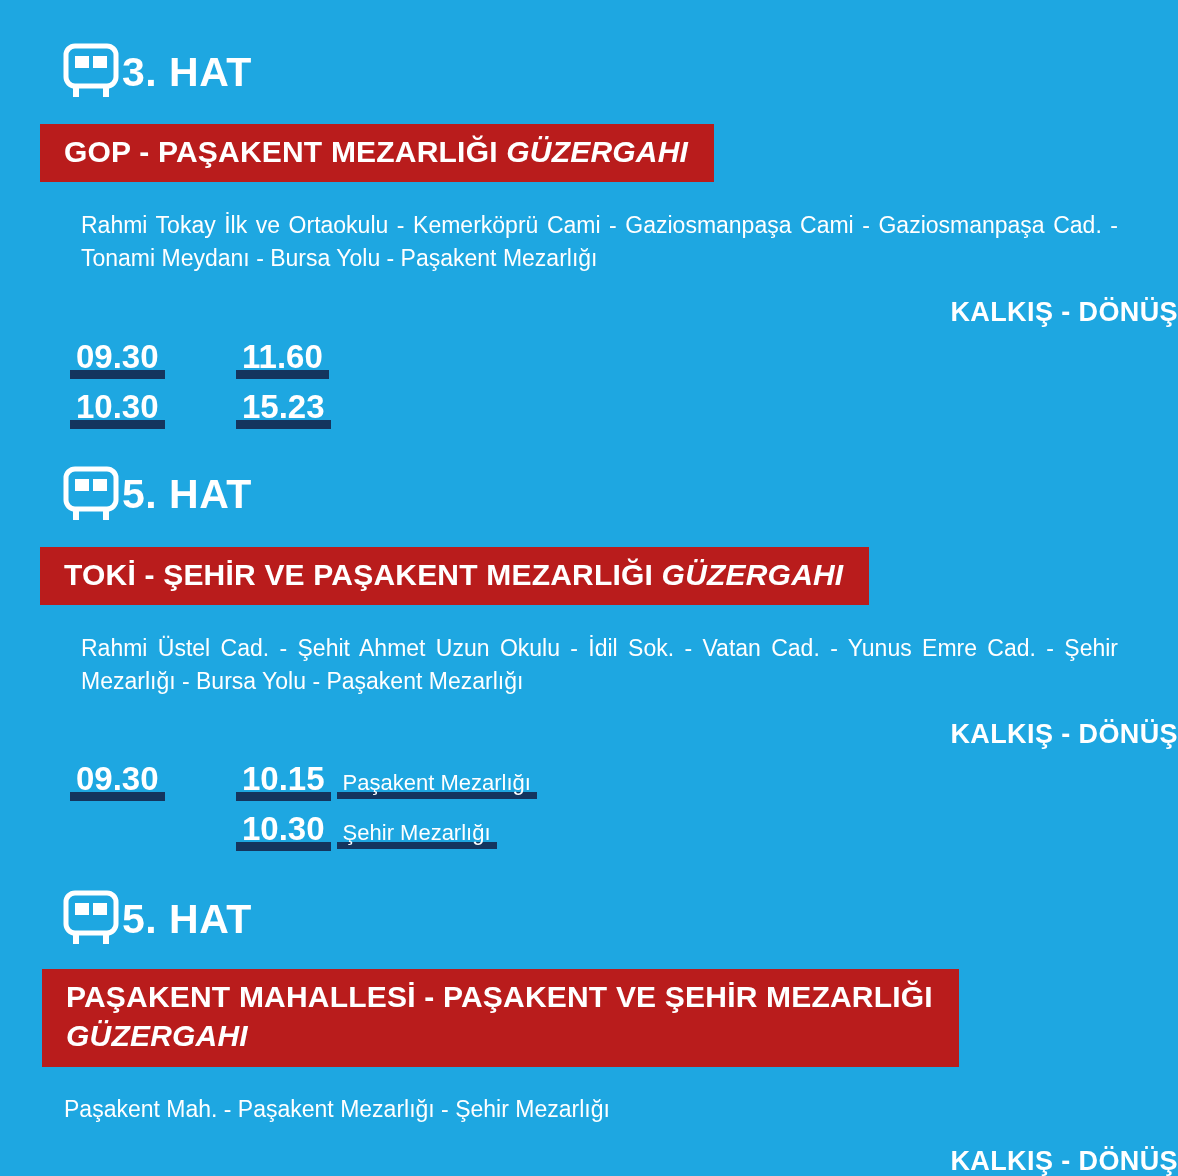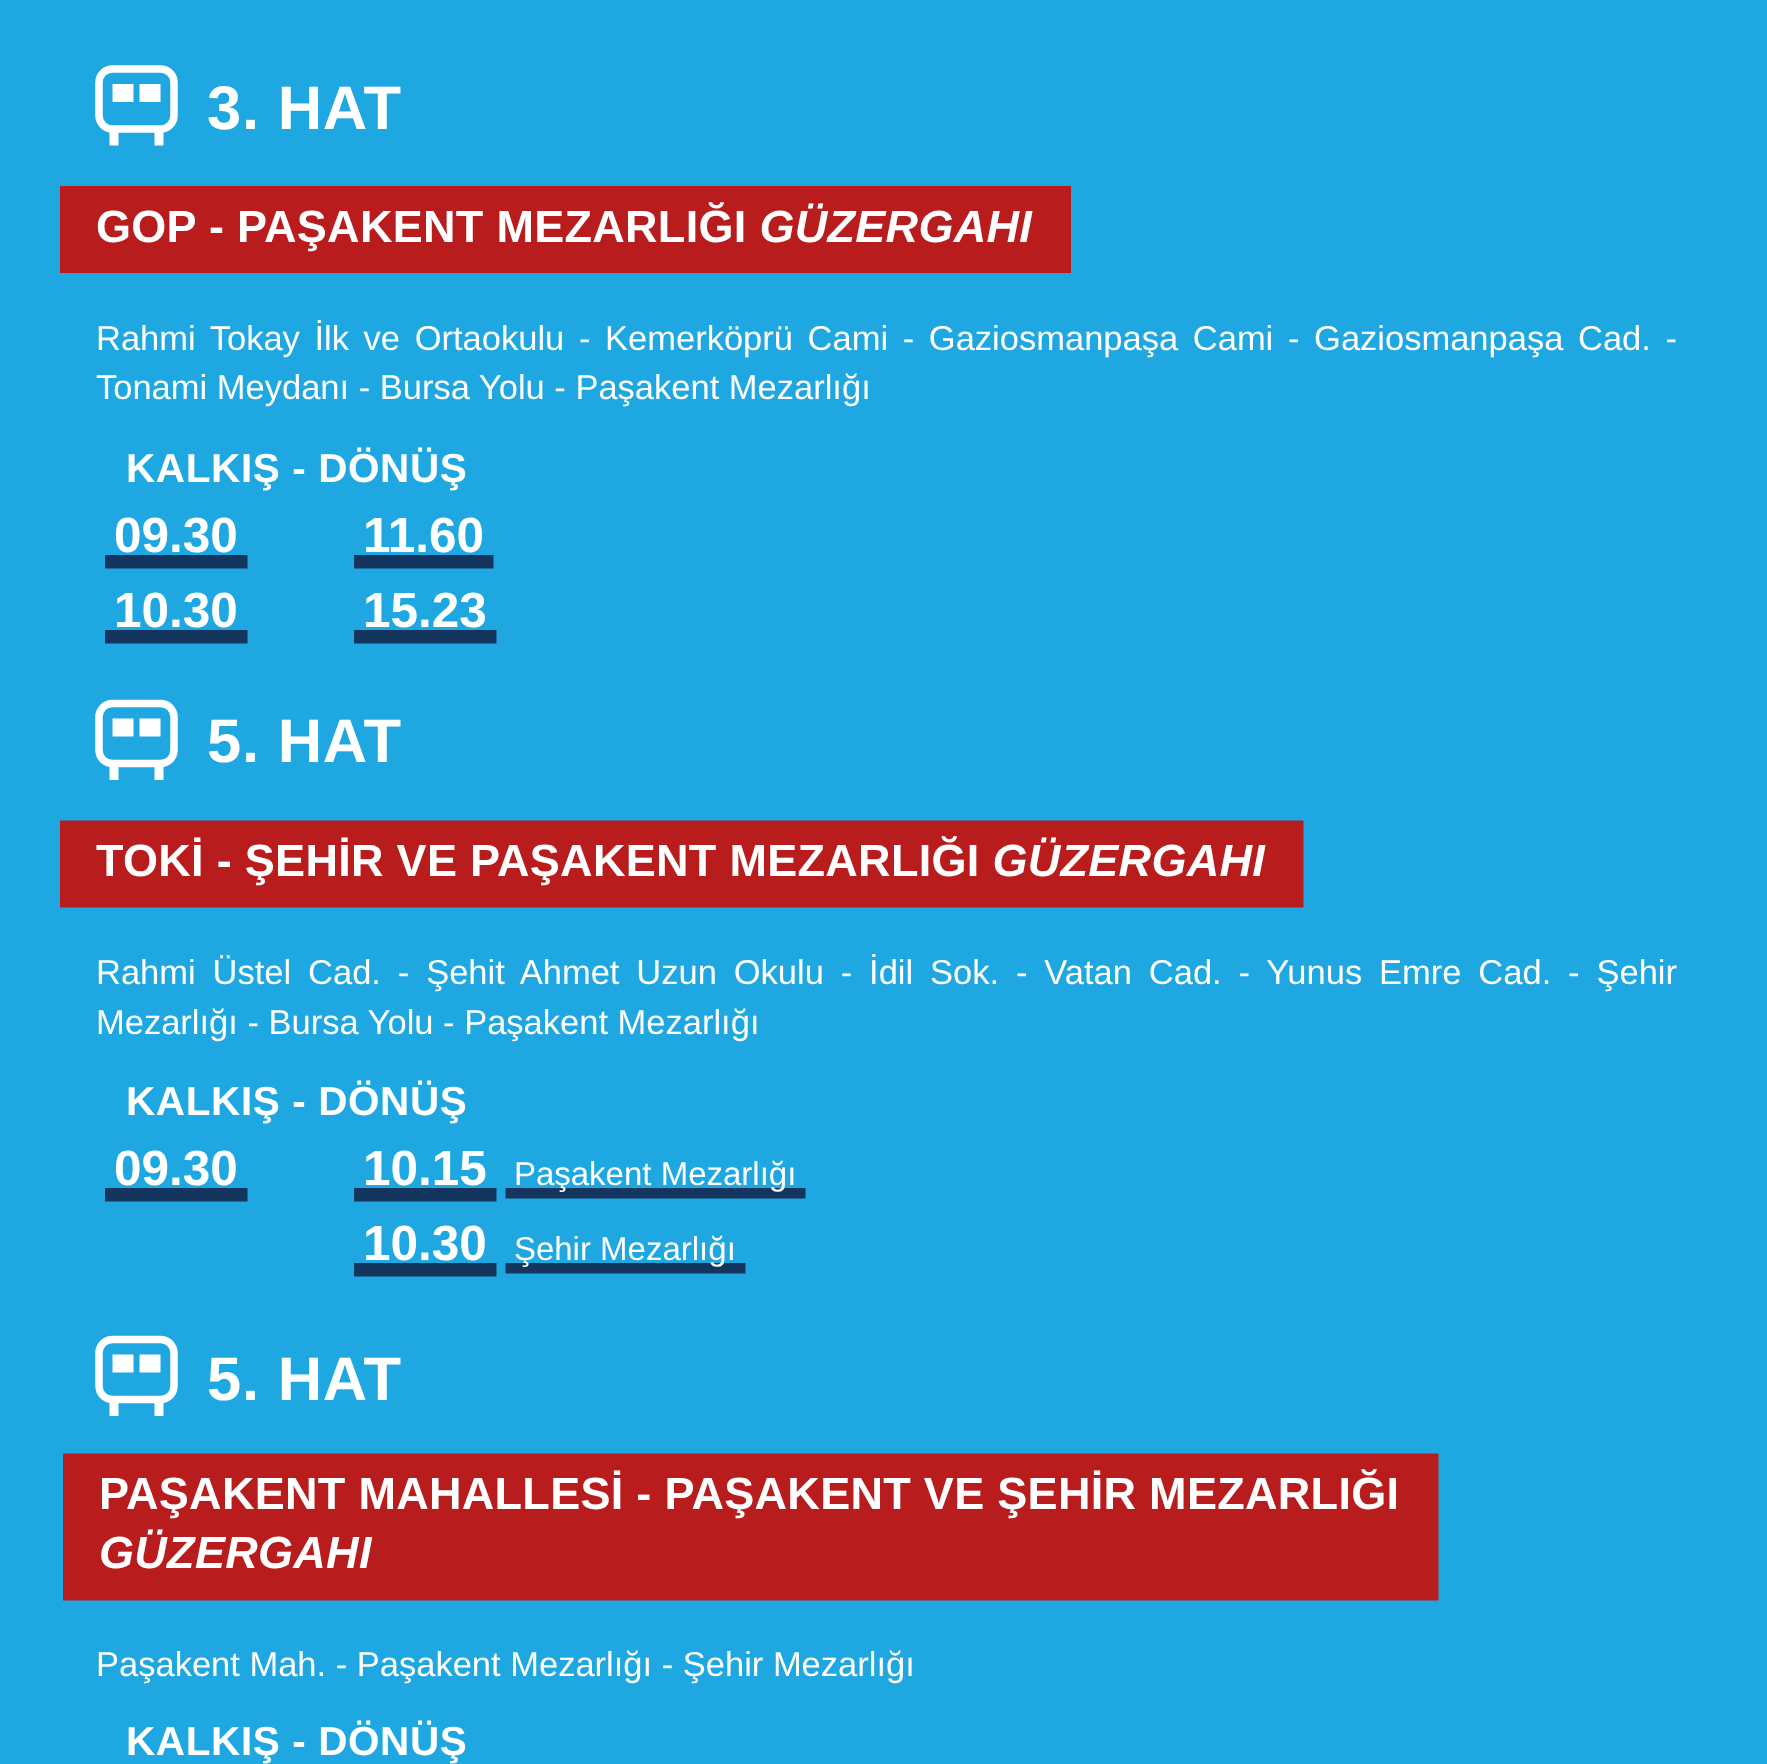--- a/index.html
+++ b/index.html
@@ -25,21 +25,21 @@
 
   
   .route-block {
     position: relative;
   }
 
   
   .hat-head {
     display: flex;
     align-items: center;
-    gap: 18px;
+    gap: 2px;
     padding-left: 62px;
   }
   .bus-icon {
     width: 58px;
     height: 60px;
     display: block;
     flex: none;
   }
   .hat-title {
     font-size: 41px;
@@ -77,29 +77,31 @@
     line-height: 1.42;
     color: #ffffff;
     padding-left: 64px;
     padding-right: 60px;
     max-width: 1090px;
     font-weight: 400;
   }
   .desc.justified {
     text-align: justify;
     text-align-last: left;
+    margin-left: 17px;
   }
 
   
   .kd-label {
     font-size: 27px;
     font-weight: bold;
     letter-spacing: 0.4px;
     padding-left: 84px;
     color: #ffffff;
+    text-align: right;
   }
 
   
   .time-row {
     display: flex;
     align-items: flex-end;
     padding-left: 70px;
     gap: 16px;
   }
   .time {

